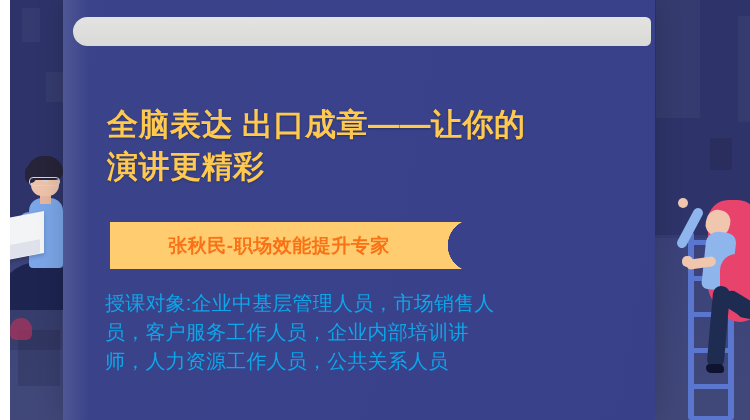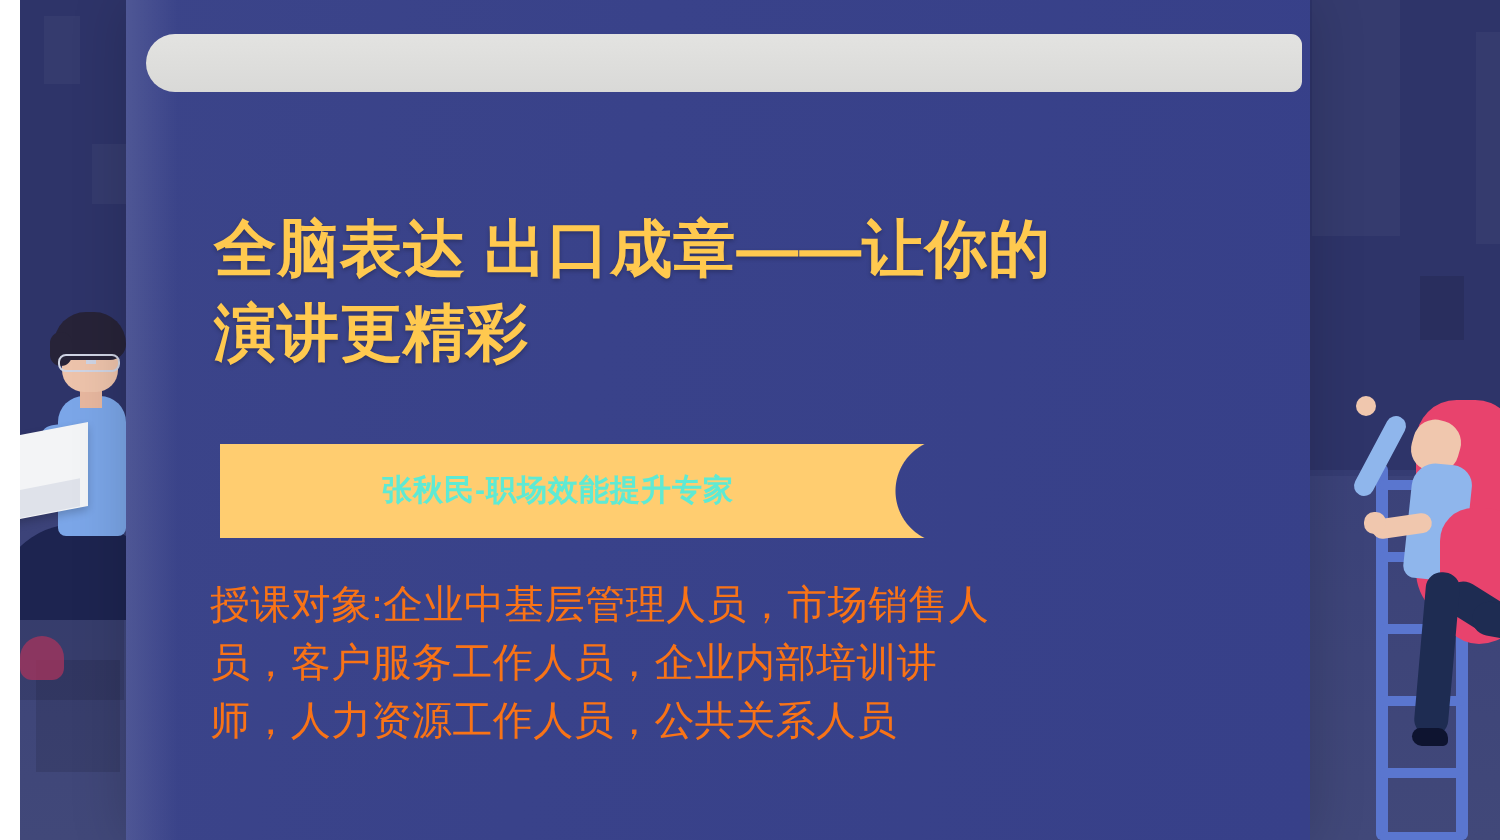--- a/index.html
+++ b/index.html
@@ -104,33 +104,33 @@
     mask-image: radial-gradient(circle 26px at 364px 23.5px, transparent 0 26px, #000 26.5px);
   }
   .ribbon-label {
     position: absolute;
     inset: 0;
     display: flex;
     align-items: center;
     justify-content: center;
     padding-right: 26px;
     box-sizing: border-box;
-    color: #5eead4;
-    font-size: 15px;
+    color: #f97316;
+    font-size: 19px;
     font-weight: bold;
     letter-spacing: 0.5px;
   }
 
   
   .body-text {
     position: absolute;
     left: 95px;
     top: 289px;
     width: 392px;
-    color: #f97316;
+    color: #0ea5e9;
     font-size: 20px;
     line-height: 1.45;
     letter-spacing: 0.2px;
   }
 
   
   .fig-left {
     position: absolute;
     left: -2px;
     top: 150px;

